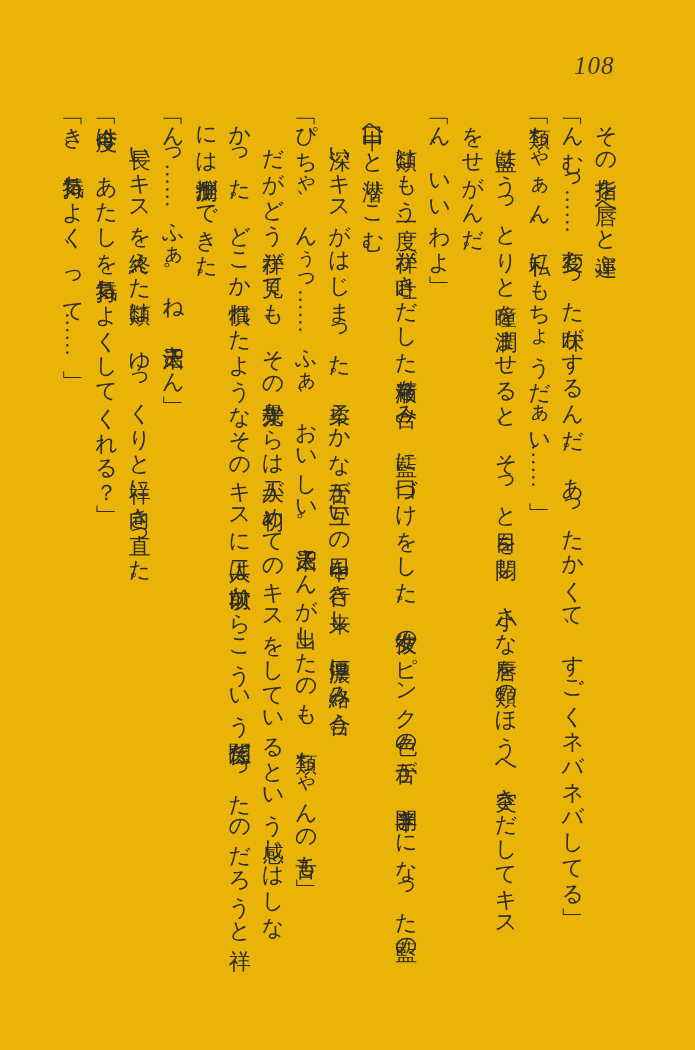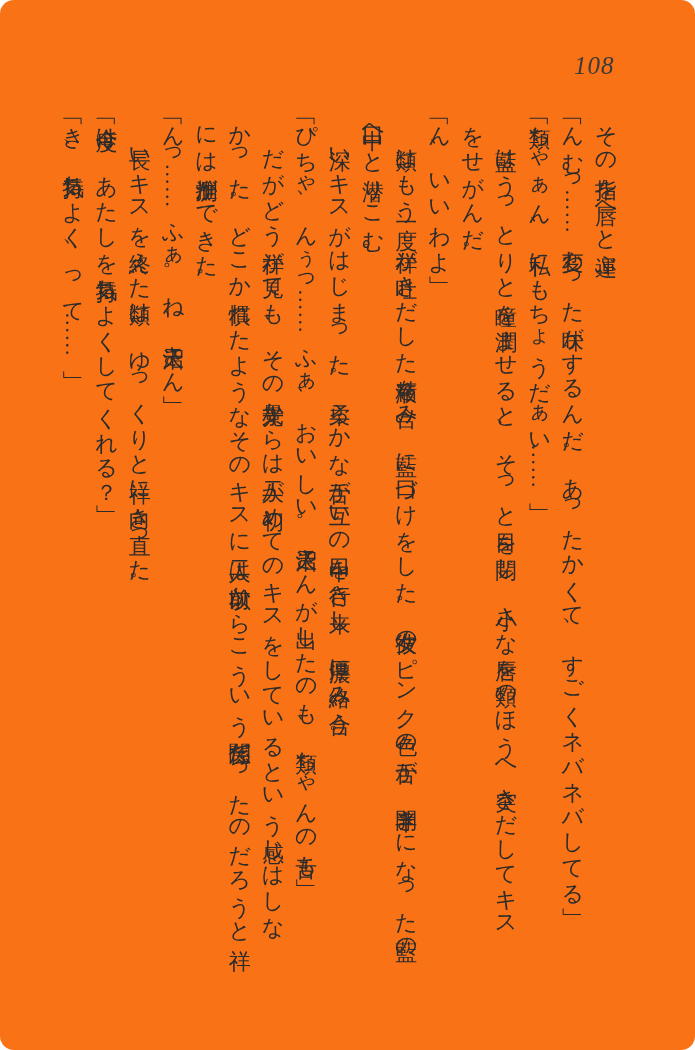--- a/index.html
+++ b/index.html
@@ -9,22 +9,21 @@
     overflow: hidden;
   }
   body {
     position: relative;
     background: #fdfdfd;
     font-family: "Liberation Serif", "DejaVu Serif", serif;
   }
   .page {
     position: absolute;
     inset: 0;
-    background: #f97316;
-    border-radius: 14px;
+    background: #eab308;
   }
   .page-number {
     position: absolute;
     top: 52px;
     left: 574px;
     font-size: 25px;
     font-style: italic;
     letter-spacing: 1px;
     color: #3a3a3a;
   }

